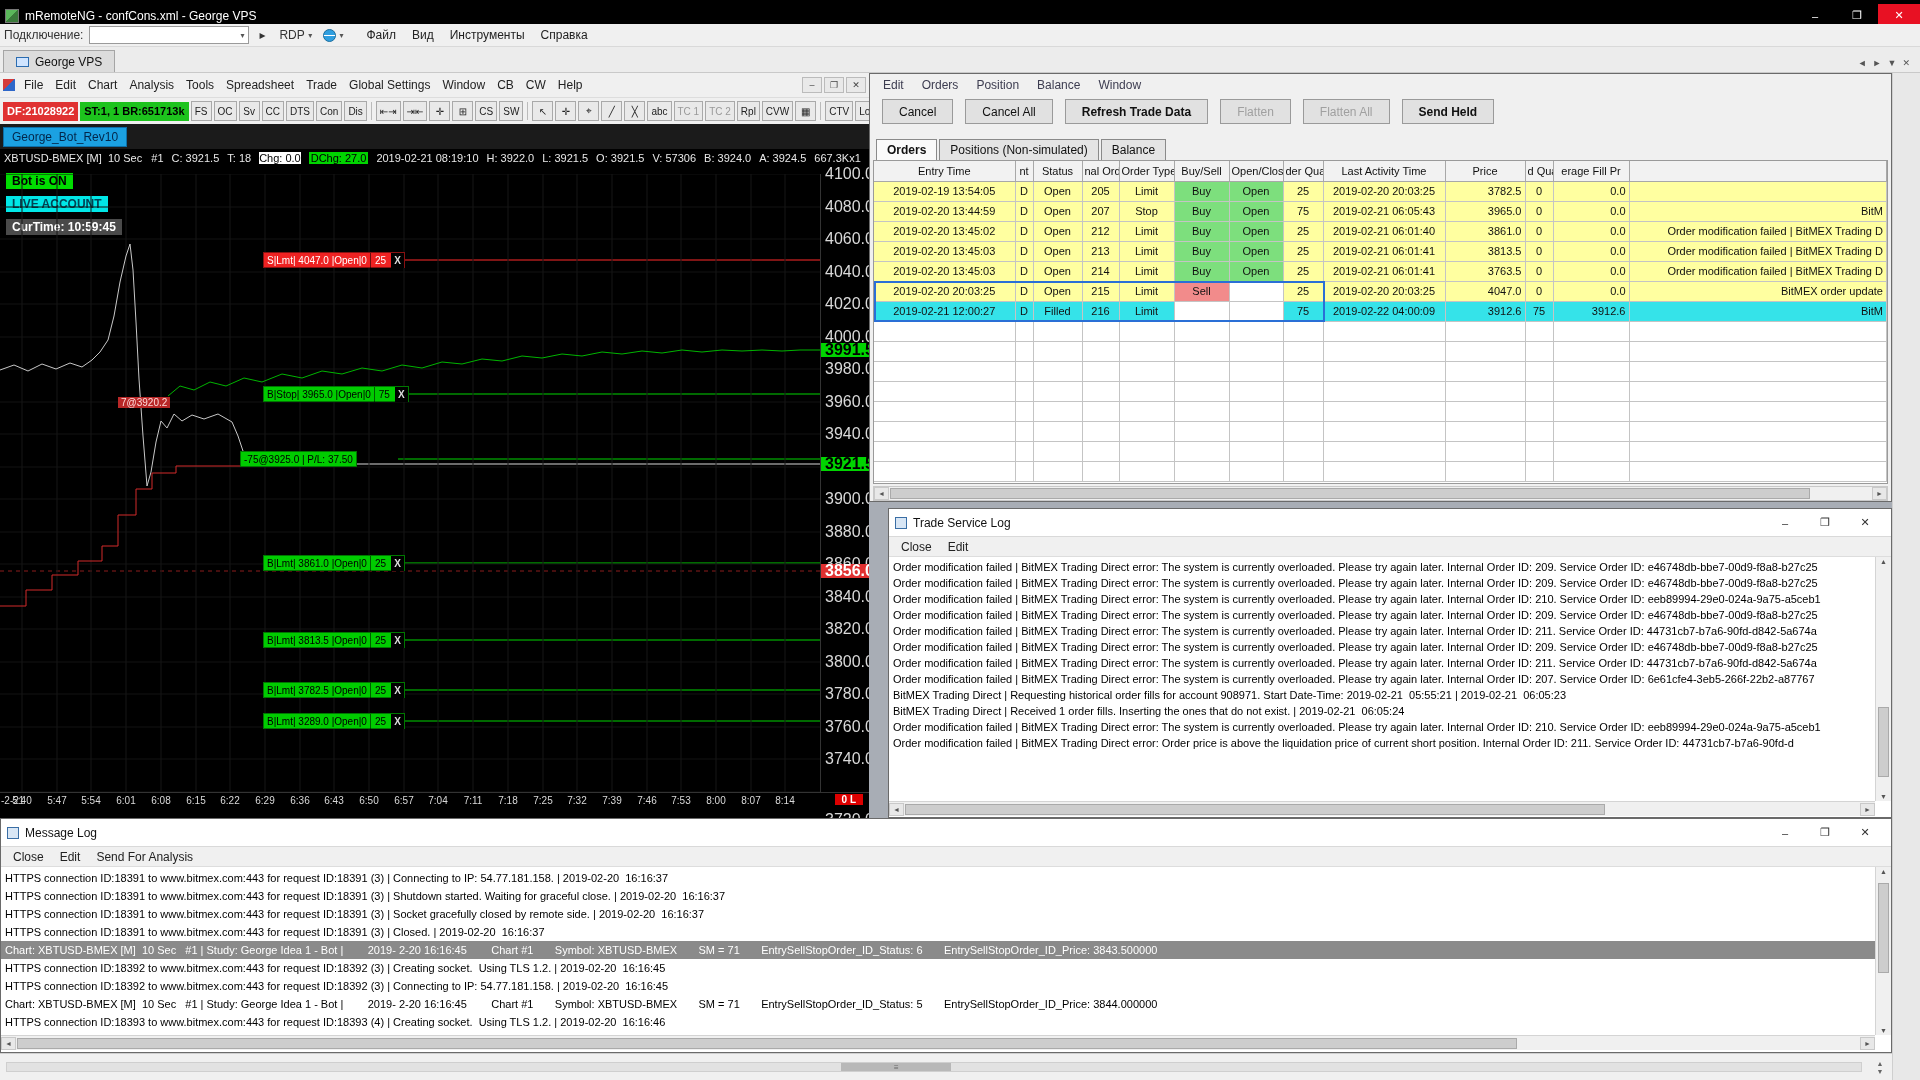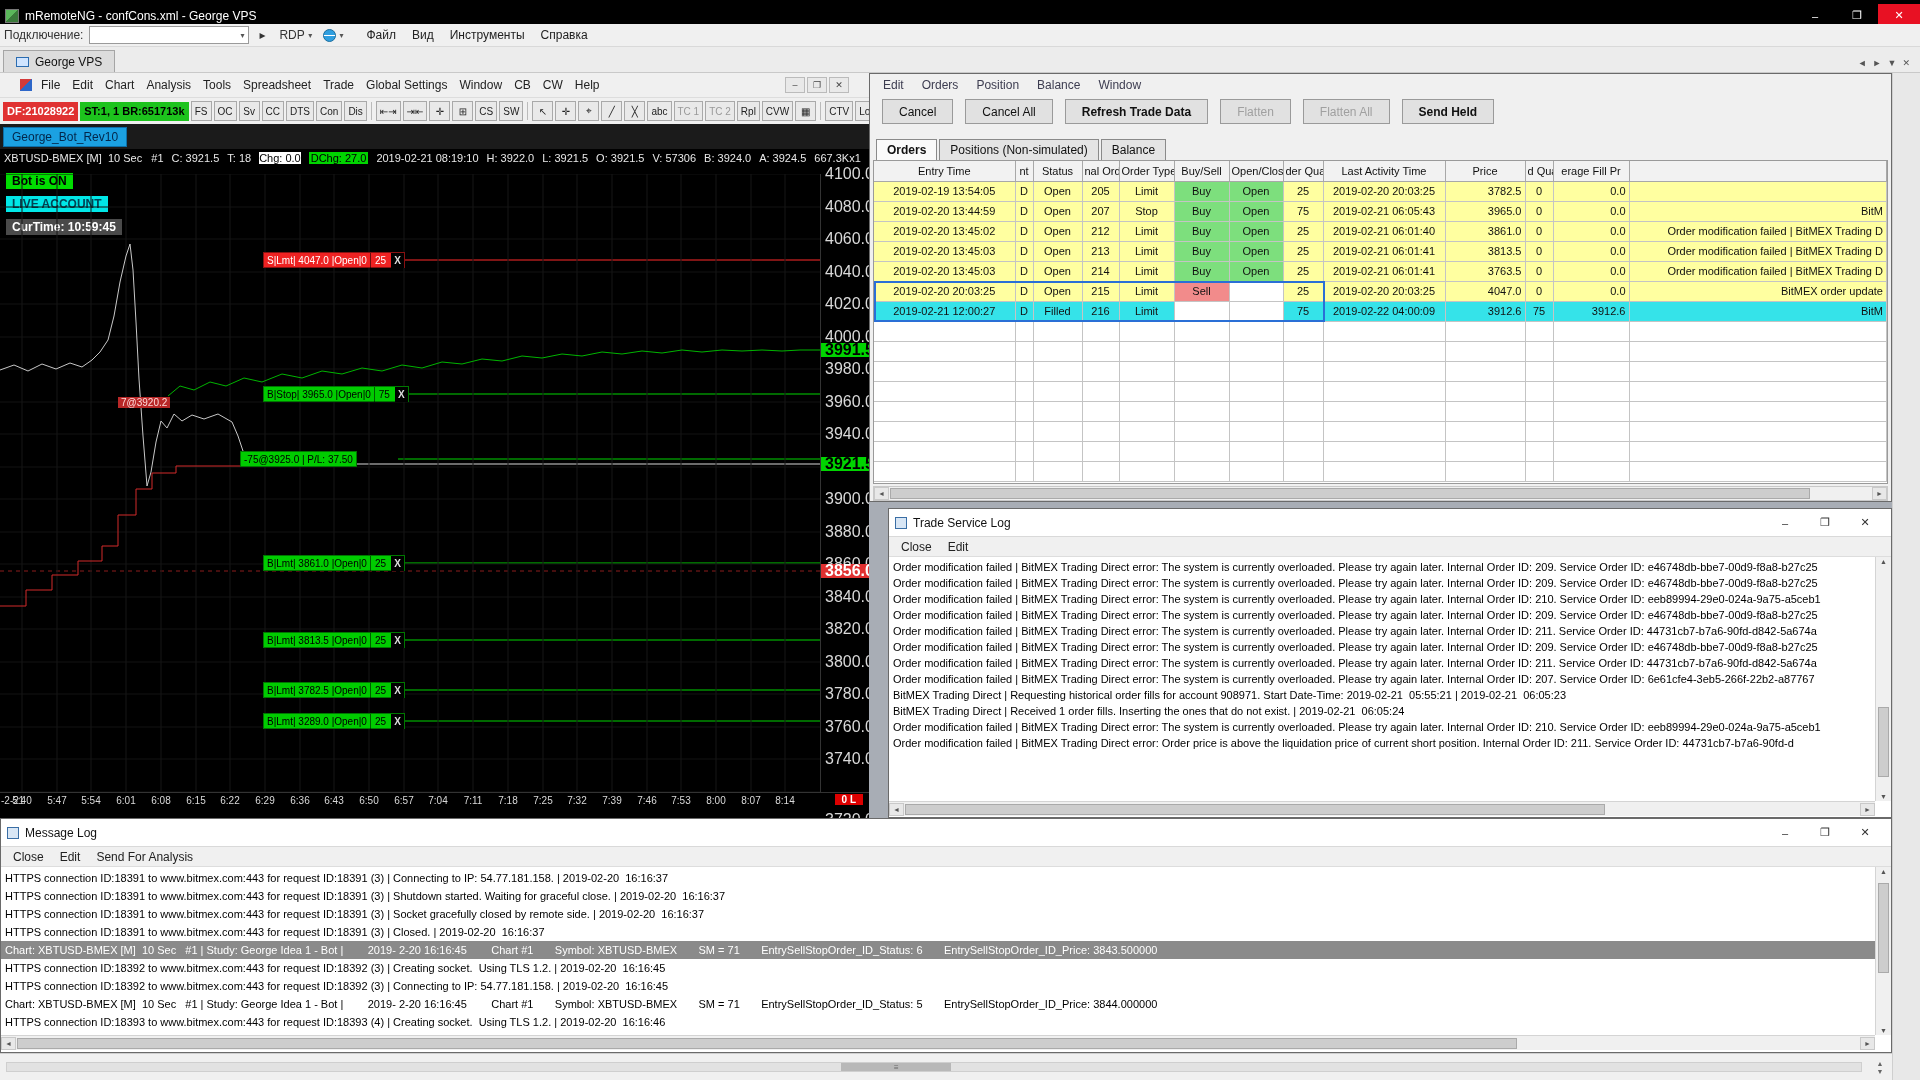--- a/index.html
+++ b/index.html
@@ -24,21 +24,21 @@
 #remote-menus{display:flex;margin-left:8px}
 .menu-item{padding:3px 8px;color:#222;white-space:nowrap}
 
 #tabbar{position:absolute;left:0;top:47px;width:1920px;height:26px;background:#ececec;border-bottom:1px solid #c9c9c9;display:flex;align-items:flex-end}
 .conn-tab{height:22px;background:#dcdcdc;border:1px solid #a5a5a5;border-bottom:none;display:flex;align-items:center;gap:6px;padding:0 12px;margin-left:3px;font-size:12px}
 .monitor-icon{width:13px;height:10px;border:1px solid #2b6cb0;background:#cfe4ff;display:inline-block}
 #tab-controls{margin-left:auto;display:flex;align-items:center;gap:6px;padding:0 10px 4px 0;color:#555;font-size:9px}
 
 
 #chart-app{position:absolute;left:0;top:73px;width:869px;height:745px;background:#000}
-#app-menubar{position:absolute;left:0;top:0;width:869px;height:24px;background:#f0f0f0;display:flex;align-items:center;padding:0 20px}
+#app-menubar{position:absolute;left:0;top:0;width:869px;height:24px;background:#f0f0f0;display:flex;align-items:center;padding:0 3px}
 #mc-icon{width:12px;height:12px;background:linear-gradient(135deg,#d43a3a 50%,#2e67c9 50%);margin-right:3px}
 #app-menus{display:flex}
 #app-menubar .menu-item{padding:3px 6px;font-size:12px}
 #app-win-btns{margin-left:auto;display:flex;color:#444;font-size:9px}
 #app-win-btns .mini-btn{width:20px;height:16px;display:flex;align-items:center;justify-content:center;border:1px solid #bbb;background:#e9e9e9;margin-left:2px}
 
 #app-toolbar{position:absolute;left:0;top:24px;width:869px;height:27px;background:#f0f0f0;border-top:1px solid #ddd;display:flex;align-items:center;gap:2px;padding:0 3px;overflow:hidden}
 .badge{height:19px;display:flex;align-items:center;padding:0 4px;font-size:11px;font-weight:bold;white-space:nowrap}
 .badge.red{background:#e03131;color:#fff}
 .badge.green{background:#1dc31d;color:#000}

